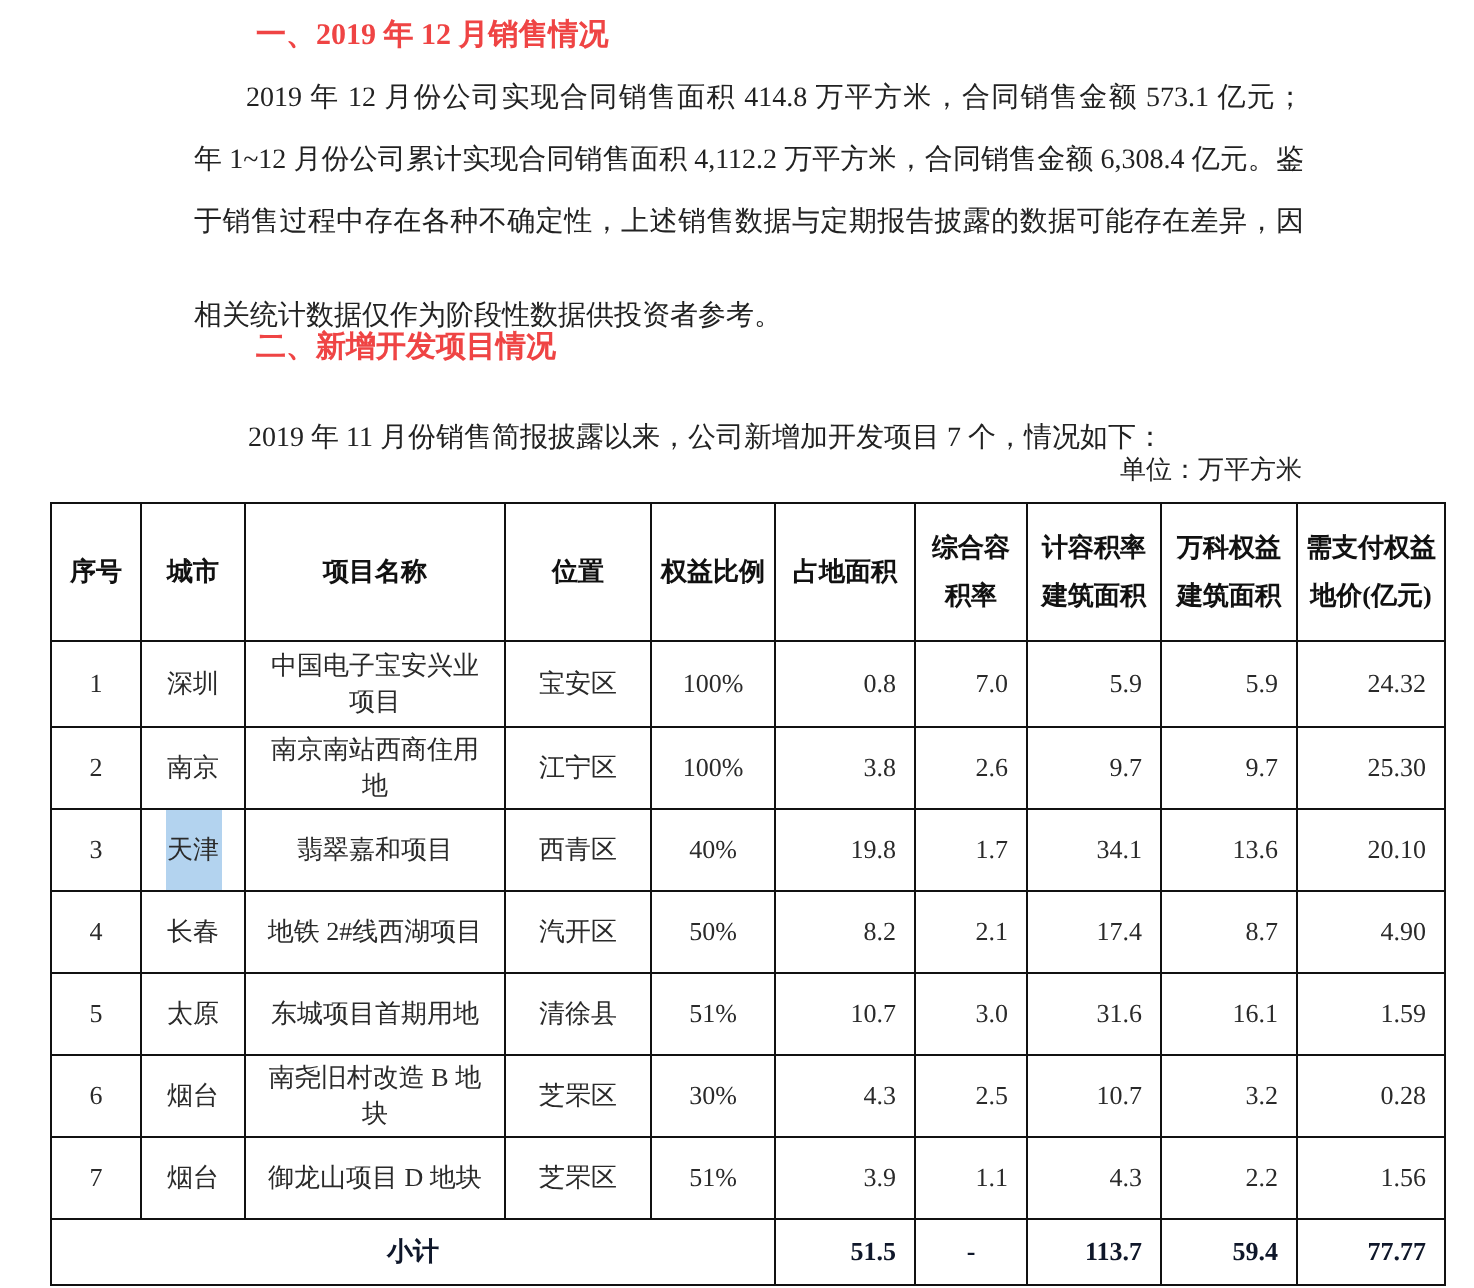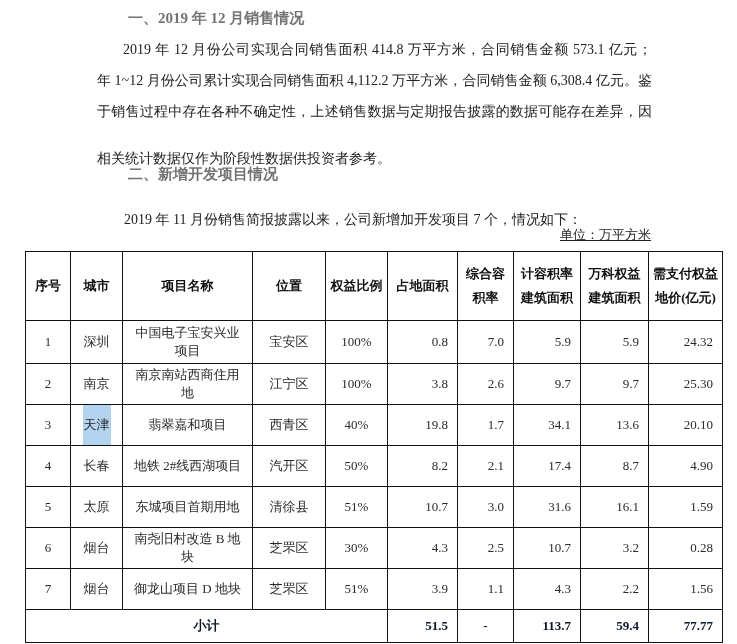--- a/index.html
+++ b/index.html
@@ -3,21 +3,21 @@
 <meta charset="utf-8">
 <style>
   html, body { margin: 0; padding: 0; }
   body {
     width: 737px; height: 644px; position: relative; overflow: hidden;
     background: #ffffff; color: #1e1e1e;
     font-family: "Liberation Serif", "DejaVu Serif", serif;
   }
   .abs { position: absolute; white-space: nowrap; }
   .h-title {
-    font-size: 15px; font-weight: bold; color: #737373;
+    font-size: 15px; font-weight: bold; color: #ef4444;
     line-height: 20px;
   }
   .p-line {
     font-size: 14px; line-height: 20px; color: #222;
     text-align: justify; text-align-last: justify; white-space: normal;
     overflow: hidden; height: 20px;
   }
   .p-line.last { text-align-last: left; margin-top: 16px; }
   .unit { font-size: 13px; line-height: 18px; color: #222; }
 
@@ -50,21 +50,21 @@
 
 <div>
   <div class="abs p-line" style="left:123px; top:40px; width:529px;">2019 年 12 月份公司实现合同销售面积 414.8 万平方米，合同销售金额 573.1 亿元；2019</div>
   <div class="abs p-line" style="left:97px; top:71px; width:555px;">年 1~12 月份公司累计实现合同销售面积 4,112.2 万平方米，合同销售金额 6,308.4 亿元。鉴</div>
   <div class="abs p-line" style="left:97px; top:102px; width:555px;">于销售过程中存在各种不确定性，上述销售数据与定期报告披露的数据可能存在差异，因此</div>
   <div class="abs p-line last" style="left:97px; top:133px; width:555px;">相关统计数据仅作为阶段性数据供投资者参考。</div>
 </div>
 
 <div class="abs h-title" style="left:128px; top:164px;">二、新增开发项目情况</div>
 <div class="abs p-line last" style="left:124px; top:194px; width:470px; font-size:14px;">2019 年 11 月份销售简报披露以来，公司新增加开发项目 7 个，情况如下：</div>
-<div class="abs unit" style="right:86px; top:226px;text-decoration:underline;">单位：万平方米</div>
+<div class="abs unit" style="right:86px; top:226px;">单位：万平方米</div>
 
 <table class="data">
   <colgroup>
     <col style="width:45px">
       <col style="width:52px">
       <col style="width:130px">
       <col style="width:73px">
       <col style="width:62px">
     <col style="width:70px">
       <col style="width:56px">

